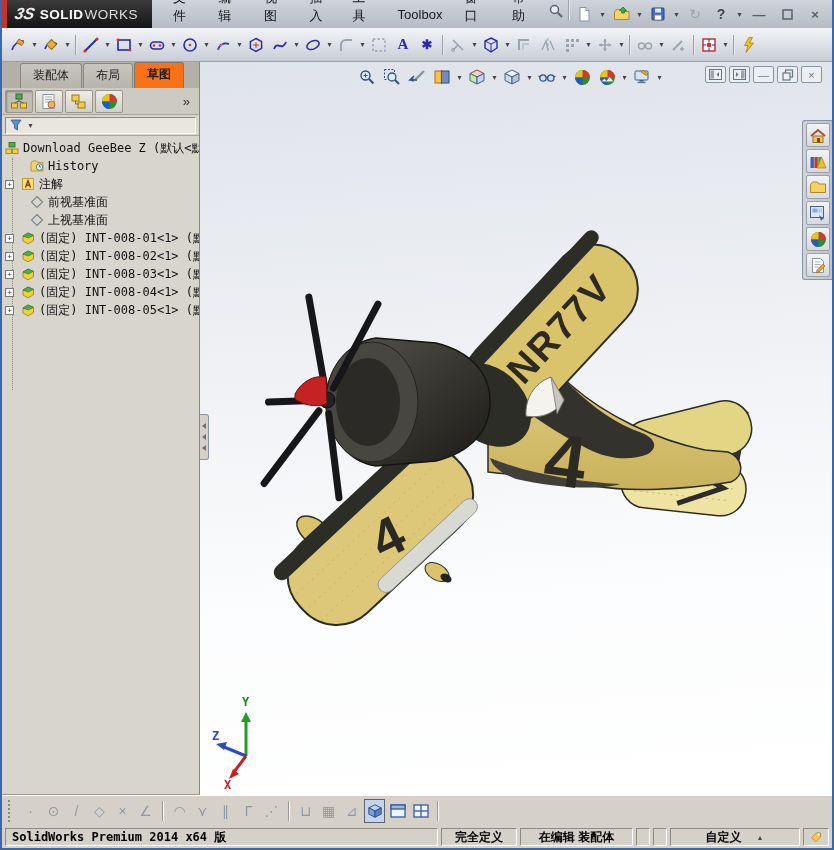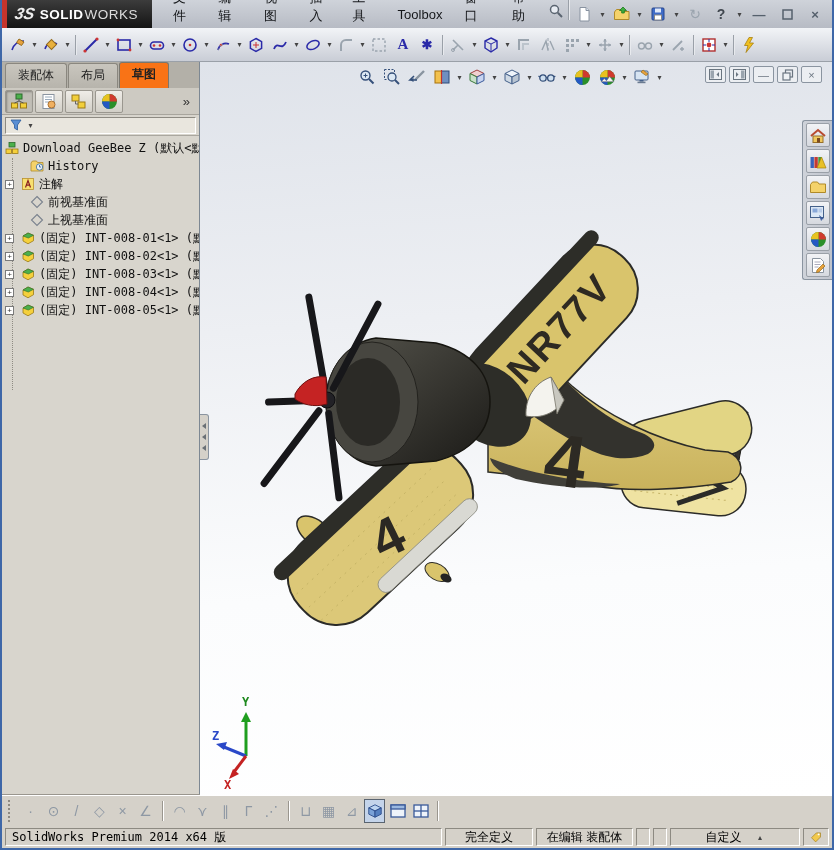--- a/index.html
+++ b/index.html
@@ -28,21 +28,21 @@
 
   
   .sketchbar { height:34px; flex:0 0 34px; background:linear-gradient(#f2f4f7,#c9cdd6); border-bottom:1px solid #9aa0a8;
                display:flex; align-items:center; padding:0 4px; }
   .sk-btn { width:24px; height:28px; display:flex; align-items:center; justify-content:center; border:1px solid transparent; }
   .blue-glyph { color:#2a2aa8; font-size:15px; font-weight:bold; font-family:"Liberation Serif","DejaVu Serif",serif; }
 
   
   .main { flex:1; display:flex; min-height:0; }
   .left-col { width:198px; flex:0 0 198px; border-right:1px solid #7d8893; display:flex; flex-direction:column; background:#d8d5cd; }
-  .cmd-tabs { height:26px; flex:0 0 26px; background:#b3b0a8; display:flex; align-items:flex-end; padding-left:3px; gap:1px; }
+  .cmd-tabs { height:26px; flex:0 0 26px; background:#b3b0a8; display:flex; align-items:flex-end; padding-left:3px; gap:1px;justify-content:center; }
   .tab { font-size:12px; color:#222; padding:3px 12px 4px; border:1px solid #8a877f; border-bottom:none;
          background:linear-gradient(#c9c6be,#b7b4ac); border-radius:3px 3px 0 0; }
   .tab.active { background:#f97316; padding-bottom:5px; border-color:#7a776f; font-weight:bold; }
   .panel-tabs { height:27px; flex:0 0 27px; background:#cdcac2; border-bottom:1px solid #a8a59d; display:flex; align-items:center; padding:1px 3px; gap:2px; }
   .ptab { width:28px; height:23px; display:flex; align-items:center; justify-content:center; border:1px solid #9a978f;
           background:linear-gradient(#efede8,#d2cfc7); border-radius:2px; }
   .ptab.active { background:#c1beb6; box-shadow:inset 1px 1px 2px rgba(0,0,0,.3); }
   .ptab-overflow { margin-left:auto; font-size:13px; color:#333; padding:0 6px; }
   .filter-bar { height:21px; flex:0 0 21px; background:#d8d5cd; border-bottom:1px solid #aaa79f; display:flex; align-items:center; padding:0 3px; }
   .filter-box { flex:1; height:17px; border:1px solid; border-color:#8d8a82 #fff #fff #8d8a82; background:#e9e6de; display:flex; align-items:center; padding:0 3px; gap:3px; }
@@ -71,21 +71,21 @@
   .triad { position:absolute; left:12px; top:628px; }
 
   
   .snapbar { height:31px; flex:0 0 31px; background:#d5d1c9; border-top:1px solid #fff; box-shadow:0 -1px 0 #9a968e; display:flex; align-items:center; padding:0 6px; gap:2px; }
   .grip { width:4px; height:22px; border-left:2px dotted #8e8a82; margin-right:6px; }
   .snap-btn { width:21px; height:24px; display:flex; align-items:center; justify-content:center; color:#8e98a4; font-size:14px; }
   .snap-btn.on { border:1px solid #5a6470; background:#c4d4ea; }
   .snap-sep { width:1px; height:20px; background:#9a968e; box-shadow:1px 0 0 #fff; margin:0 4px; }
 
   
-  .statusbar { height:22px; flex:0 0 22px; background:#d5d1c9; display:flex; align-items:center; gap:3px; padding:1px 3px; font-size:12px; }
+  .statusbar { height:22px; flex:0 0 22px; background:#d5d1c9; display:flex; align-items:center; gap:3px; padding:1px 3px; font-size:12px;font-weight:bold; }
   .cell { height:18px; border:1px solid; border-color:#8d8a82 #fff #fff #8d8a82; display:flex; align-items:center; padding:0 6px; white-space:nowrap; }
   .status-left { flex:1; font-family:"DejaVu Sans Mono","Liberation Mono",monospace; font-size:12px; }
 </style>
 </head>
 <body>
 
 <div class="window">
 
   <div class="titlebar">
     <div class="red-strip"></div>
@@ -762,22 +762,22 @@
         <rect x="1" y="1" width="14" height="12" fill="#eef3fa" stroke="#3a5a9a" stroke-width="1.3"></rect>
         <line x1="8" y1="1" x2="8" y2="13" stroke="#3a5a9a" stroke-width="1.3"></line>
         <line x1="1" y1="7" x2="15" y2="7" stroke="#3a5a9a" stroke-width="1.3"></line>
       </svg>
     </div>
     <div class="snap-sep"></div>
   </div>
 
   <div class="statusbar">
     <div class="cell status-left">SolidWorks Premium 2014 x64 版</div>
-    <div class="cell" style="width:88px;justify-content:center">完全定义</div>
-    <div class="cell" style="width:97px;justify-content:center">在编辑 装配体</div>
+    <div class="cell" style="width:76px;justify-content:center">完全定义</div>
+    <div class="cell" style="width:113px;justify-content:center">在编辑 装配体</div>
     <div class="cell" style="width:8px"></div>
     <div class="cell" style="width:8px"></div>
     <div class="cell" style="width:130px;justify-content:center;gap:14px">
       <span>自定义</span>
       <span class="caret">▴</span>
     </div>
     <div class="cell" style="width:26px;justify-content:center">
       <svg width="14" height="14" viewBox="0 0 16 16">
         <path d="M2 9l6.5-6.5H14V8l-6.5 6.5z" fill="#f2c94c" stroke="#a8862a"></path>
         <circle cx="11.5" cy="4.5" r="1.3" fill="#fff"></circle>

